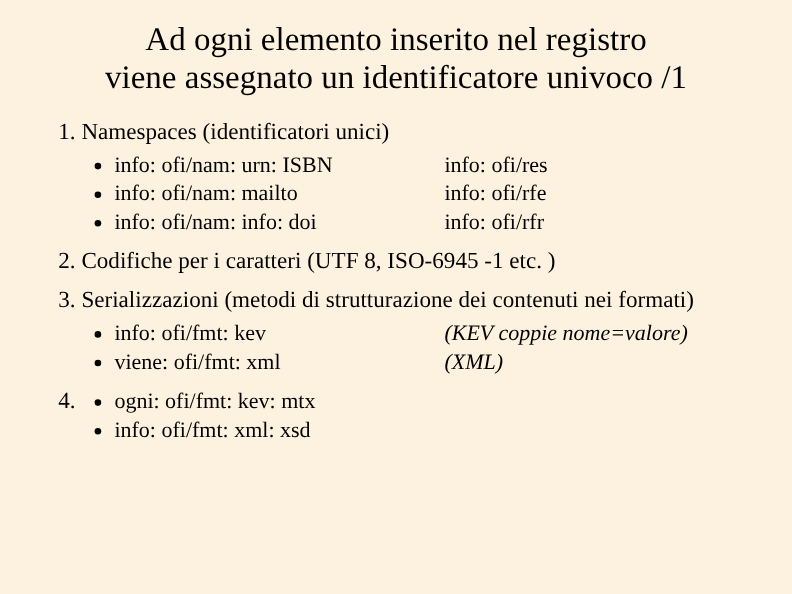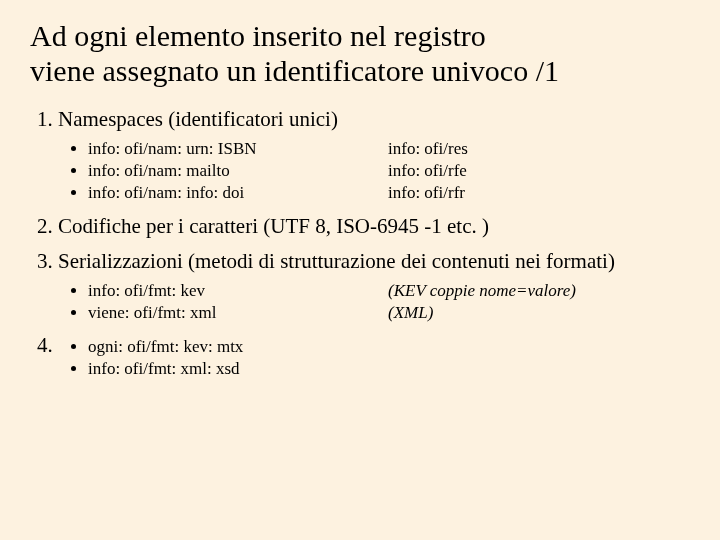--- a/index.html
+++ b/index.html
@@ -11,42 +11,43 @@
     font-family: "Times New Roman", Times, serif;
     color: #000;
   }
   .slide {
     box-sizing: border-box;
     width: 720px;
     height: 540px;
     padding: 18px 30px 10px 30px;
   }
   .title {
+    text-align: center;
     font-size: 30px;
     line-height: 1.18;
     margin: 0 0 18px 0;
     font-weight: normal;
   }
   ol.main {
-    margin: 0;
+    margin: 16px;
     padding-left: 28px;
     font-size: 21px;
   }
   ol.main > li {
     margin-top: 10px;
     margin-bottom: 2px;
   }
   ol.main > li > .heading {
     font-size: 21px;
   }
   ul.sub {
     list-style: disc;
     margin: 6px 0 0 0;
     padding-left: 30px;
-    font-size: 17px;
+    font-size: 20px;
   }
   ul.sub li {
     margin: 1px 0;
     line-height: 1.25;
   }
   .row {
     display: flex;
   }
   .col-left {
     width: 300px;

